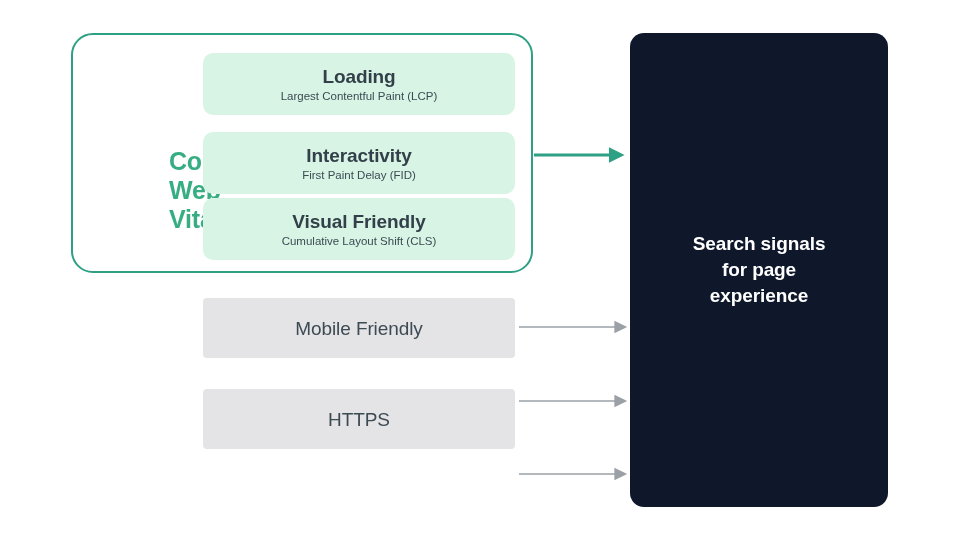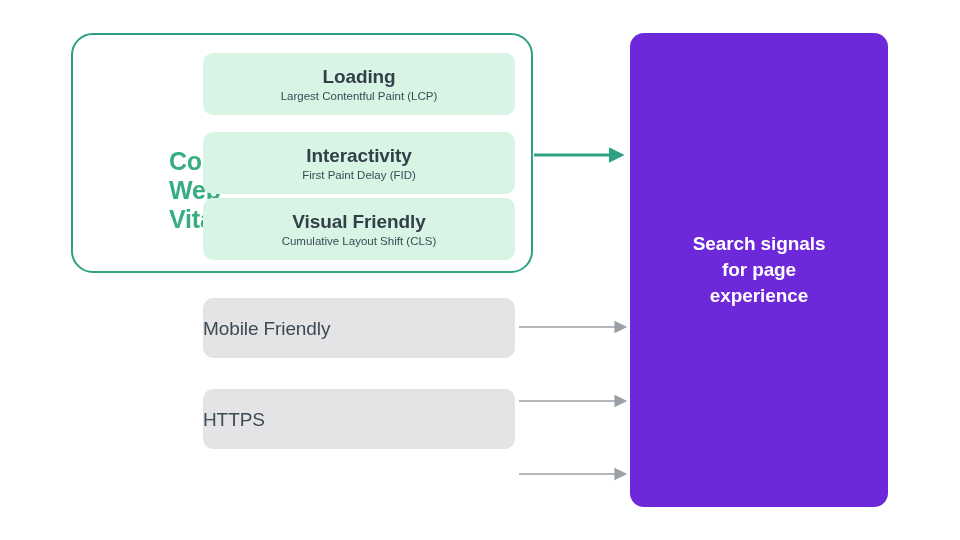--- a/index.html
+++ b/index.html
@@ -80,45 +80,45 @@
     margin-top: 1px;
   }
 
   
   .grey-card {
     position: absolute;
     left: 203px;
     width: 312px;
     height: 60px;
     background: #E4E4E6;
-    border-radius: 10px;
+    border-radius: 4px;
     display: flex;
     align-items: center;
-    justify-content: flex-start;
+    justify-content: center;
   }
   .grey-card.g1 { top: 298px; }
   .grey-card.g2 { top: 389px; }
   .grey-card.g3 { top: 445px; }
 
   .grey-label {
     color: #3C4A54;
     font-size: 19px;
     font-weight: normal;
     line-height: 23px;
     letter-spacing: -0.1px;
   }
 
   
   .blue-box {
     position: absolute;
     left: 630px;
     top: 33px;
     width: 258px;
     height: 474px;
-    background: #6d28d9;
+    background: #0f172a;
     border-radius: 14px;
     display: flex;
     align-items: center;
     justify-content: center;
   }
   .blue-text {
     color: #ffffff;
     font-size: 19px;
     font-weight: bold;
     line-height: 26px;

